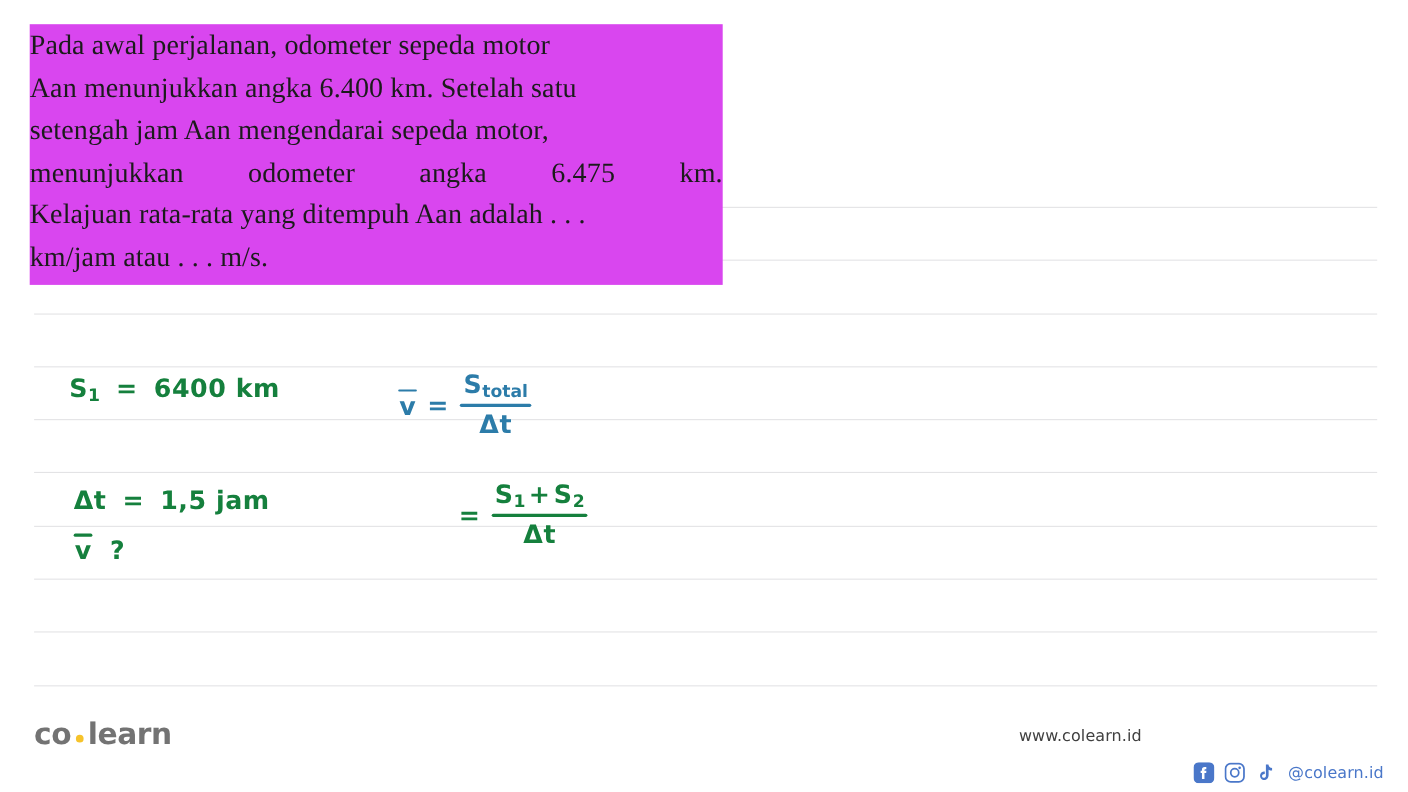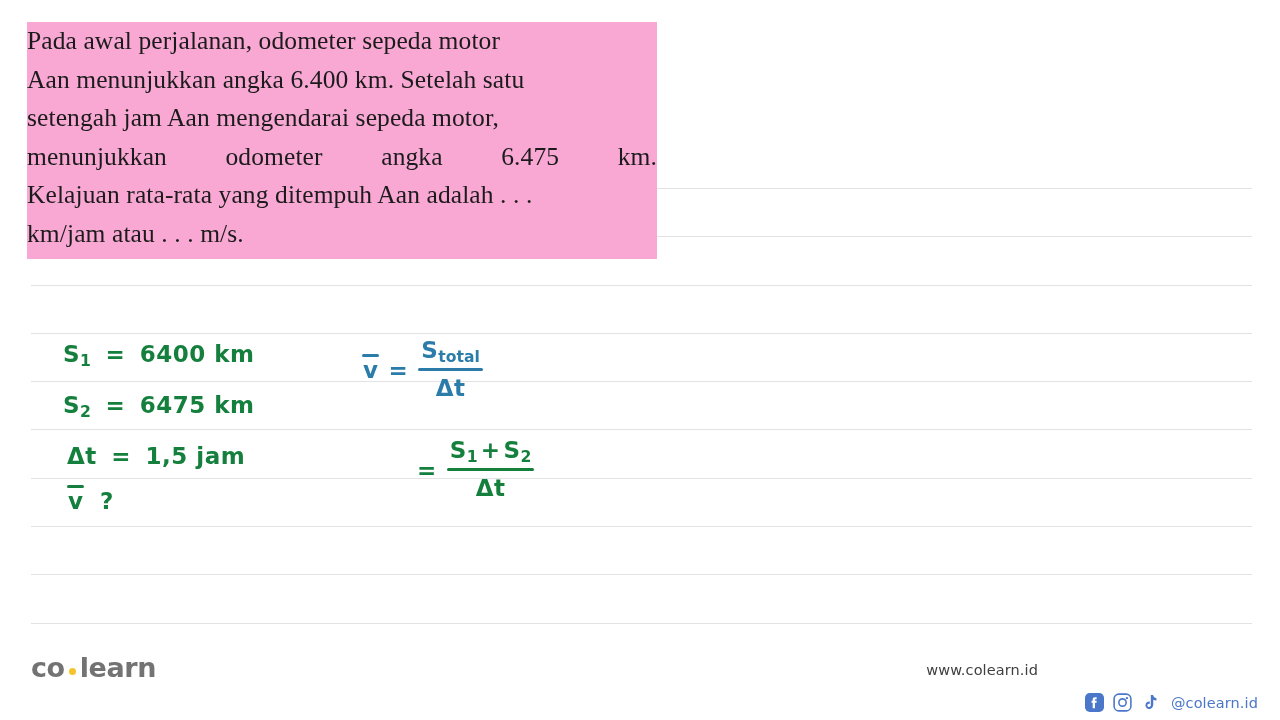--- a/index.html
+++ b/index.html
@@ -38,21 +38,21 @@
     height: 1px;
     background: #e3e3e5;
   }
 
   
   .question {
     position: absolute;
     left: 27px;
     top: 22px;
     width: 630px;
-    background: #f9a8d4;
+    background: #d946ef;
     z-index: 3;
     padding-bottom: 6px;
   }
   .q-line {
     display: block;
     font-size: 25.5px;
     line-height: 38.5px;
     color: #1b1b1b;
     white-space: pre;
     letter-spacing: 0.1px;
@@ -218,25 +218,20 @@
     <span class="q-line">Kelajuan rata-rata yang ditempuh Aan adalah . . .</span>
     <span class="q-line">km/jam atau . . . m/s.</span>
   </div>
 
   <div class="hand hw-size" style="left:63px; top:341px;">
     <span>S</span><sub class="hw">1</sub>
     <span style="padding:0 6px">=</span>
     <span>6400 km</span>
   </div>
 
-  <div class="hand hw-size" style="left:63px; top:392px;">
-    <span>S</span><sub class="hw">2</sub>
-    <span style="padding:0 6px">=</span>
-    <span>6475 km</span>
-  </div>
 
   <div class="hand hw-size" style="left:67px; top:443px;">
     <span>Δt</span>
     <span style="padding:0 6px">=</span>
     <span>1,5 jam</span>
   </div>
 
   <div class="hand hw-size" style="left:68px; top:487px;">
     <span class="vbar">v</span>
     <span style="padding-left:8px">?</span>

